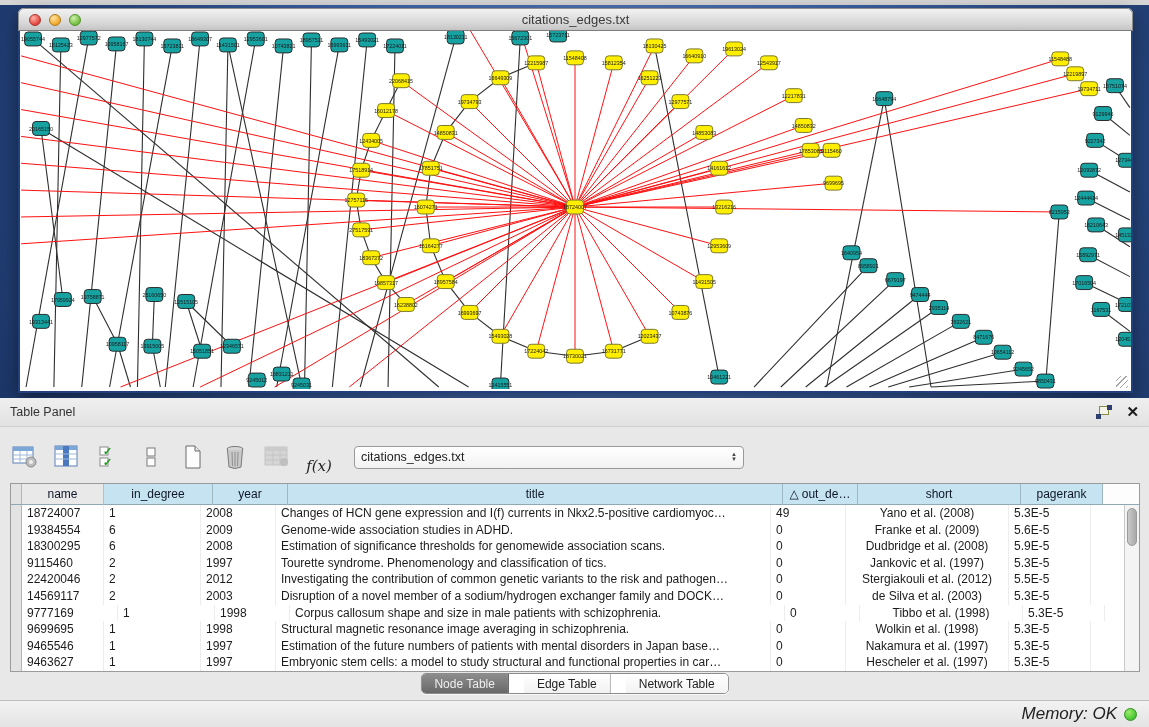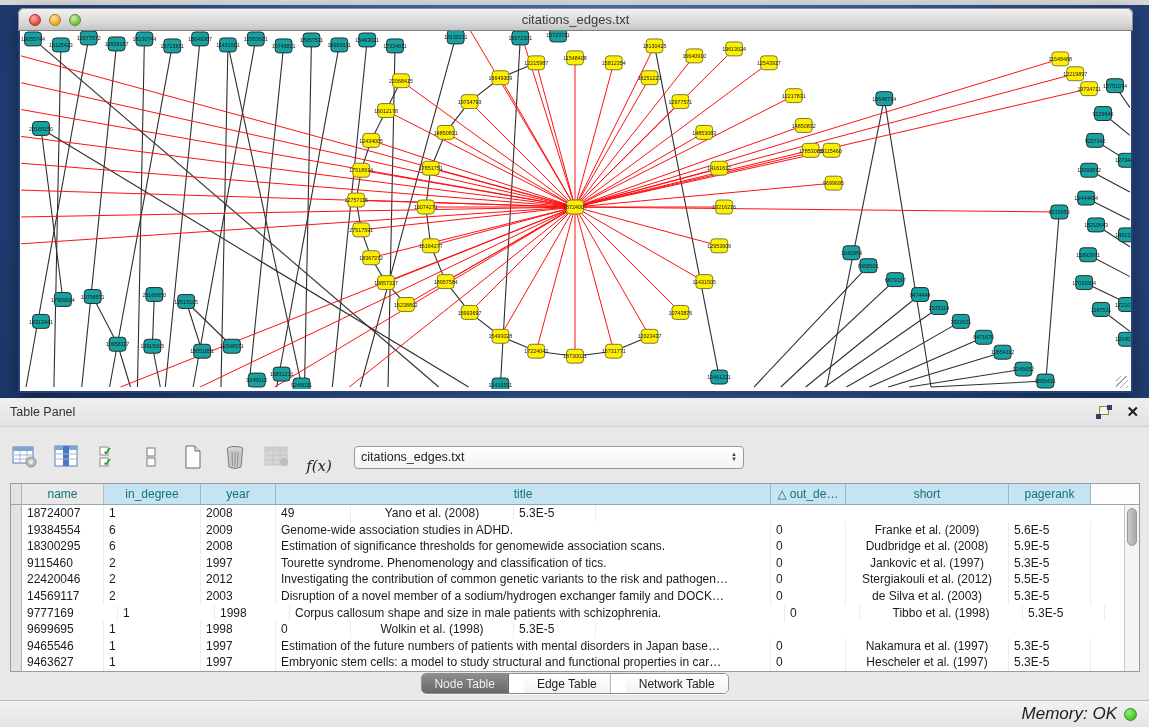--- a/index.html
+++ b/index.html
@@ -40,21 +40,21 @@
 
   .toolbar { position:absolute; left:10px; top:40px; height:38px; display:flex; align-items:center; gap:12px; }
   .tool-btn { width:30px; height:30px; display:flex; align-items:center; justify-content:center; }
   .fx { font-family:"DejaVu Serif",serif; font-style:italic; font-size:15px; color:#222;margin-top:18px; }
   .table-select { width:390px; height:23px; margin-left:8px; background:linear-gradient(#ffffff,#f2f2f2);
     border:1px solid #9a9a9a; border-radius:4px; display:flex; align-items:center; padding:0 6px; font-size:12.5px; color:#222; }
   .table-select .arrows { margin-left:auto; display:flex; flex-direction:column; line-height:5px; font-size:6px; color:#444; }
 
   .table-card { position:absolute; left:10px; top:85px; width:1130px; height:189px; background:#fff;
     border:1px solid #9b9b9b; display:flex; flex-direction:column; overflow:hidden; }
-  .thead { display:flex; height:21px; flex:0 0 21px; font-size:12px; color:#0f766e; }
+  .thead { display:flex; height:21px; flex:0 0 21px; font-size:12px; color:#0f172a; }
   .th { background:#c5e3f0; border-right:1px solid #9fb9c4; border-bottom:1px solid #8fa9b4;
     display:flex; align-items:center; justify-content:center; gap:3px; overflow:hidden; white-space:nowrap; }
   .th.muted { background:#e9e9e9; border-right:1px solid #bdbdbd; }
   .th.gutter { background:#e3e3e3; border-right:1px solid #b5b5b5; }
   .th.filler { background:#fdfdfd; border-right:none; }
   .tbody { display:flex; flex:1; }
   .rows-area { flex:1; position:relative; }
   .row { display:flex; height:16.6px; font-size:12px; color:#1b1b1b; }
   .cell { overflow:hidden; white-space:nowrap; text-overflow:clip; border-right:1px solid #ededed; padding:1px 5px 0 5px; }
   .cell.gutter { background:#e3e3e3; border-right:1px solid #b5b5b5; padding:0; }
@@ -532,21 +532,21 @@
         </span>
     </div>
   </div>
 
   <div class="table-card">
     <div class="thead" id="thead">
         <div class="th gutter" style="width: 11px;"></div>
         <div class="th muted" style="width: 82px;">
           <span>name</span>
         </div>
-        <div class="th" style="width: 97px;">
+        <div class="th" style="width: 109px;">
           <span>in_degree</span>
         </div>
         <div class="th" style="width: 75px;">
           <span>year</span>
         </div>
         <div class="th" style="width: 495px;">
           <span>title</span>
         </div>
         <div class="th" style="width: 75px;">
           <span>△</span>
@@ -560,20 +560,21 @@
         </div>
         <div class="th filler" style="flex: 1 1 0%;"></div>
       </div>
     <div class="tbody">
       <div class="rows-area" id="rows-area">
           <div class="row">
             <div class="cell gutter" style="width: 11px;"></div>
             <div class="cell" style="width: 82px; text-align: left;">18724007</div>
             <div class="cell" style="width: 97px; text-align: left;">1</div>
             <div class="cell" style="width: 75px; text-align: left;">2008</div>
+            <div class="cell" style="width: 495px; text-align: left;">Changes of HCN gene expression and I(f) currents in Nkx2.5-positive cardiomyoc…</div>
             <div class="cell" style="width: 75px; text-align: left;">49</div>
             <div class="cell" style="width: 163px; text-align: center;">Yano et al. (2008)</div>
             <div class="cell" style="width: 82px; text-align: left;">5.3E-5</div>
           </div>
           <div class="row">
             <div class="cell gutter" style="width: 11px;"></div>
             <div class="cell" style="width: 82px; text-align: left;">19384554</div>
             <div class="cell" style="width: 97px; text-align: left;">6</div>
             <div class="cell" style="width: 75px; text-align: left;">2009</div>
             <div class="cell" style="width: 495px; text-align: left;">Genome-wide association studies in ADHD.</div>
@@ -629,20 +630,21 @@
             <div class="cell" style="width: 495px; text-align: left;">Corpus callosum shape and size in male patients with schizophrenia.</div>
             <div class="cell" style="width: 75px; text-align: left;">0</div>
             <div class="cell" style="width: 163px; text-align: center;">Tibbo et al. (1998)</div>
             <div class="cell" style="width: 82px; text-align: left;">5.3E-5</div>
           </div>
           <div class="row">
             <div class="cell gutter" style="width: 11px;"></div>
             <div class="cell" style="width: 82px; text-align: left;">9699695</div>
             <div class="cell" style="width: 97px; text-align: left;">1</div>
             <div class="cell" style="width: 75px; text-align: left;">1998</div>
+            <div class="cell" style="width: 495px; text-align: left;">Structural magnetic resonance image averaging in schizophrenia.</div>
             <div class="cell" style="width: 75px; text-align: left;">0</div>
             <div class="cell" style="width: 163px; text-align: center;">Wolkin et al. (1998)</div>
             <div class="cell" style="width: 82px; text-align: left;">5.3E-5</div>
           </div>
           <div class="row">
             <div class="cell gutter" style="width: 11px;"></div>
             <div class="cell" style="width: 82px; text-align: left;">9465546</div>
             <div class="cell" style="width: 97px; text-align: left;">1</div>
             <div class="cell" style="width: 75px; text-align: left;">1997</div>
             <div class="cell" style="width: 495px; text-align: left;">Estimation of the future numbers of patients with mental disorders in Japan base…</div>

